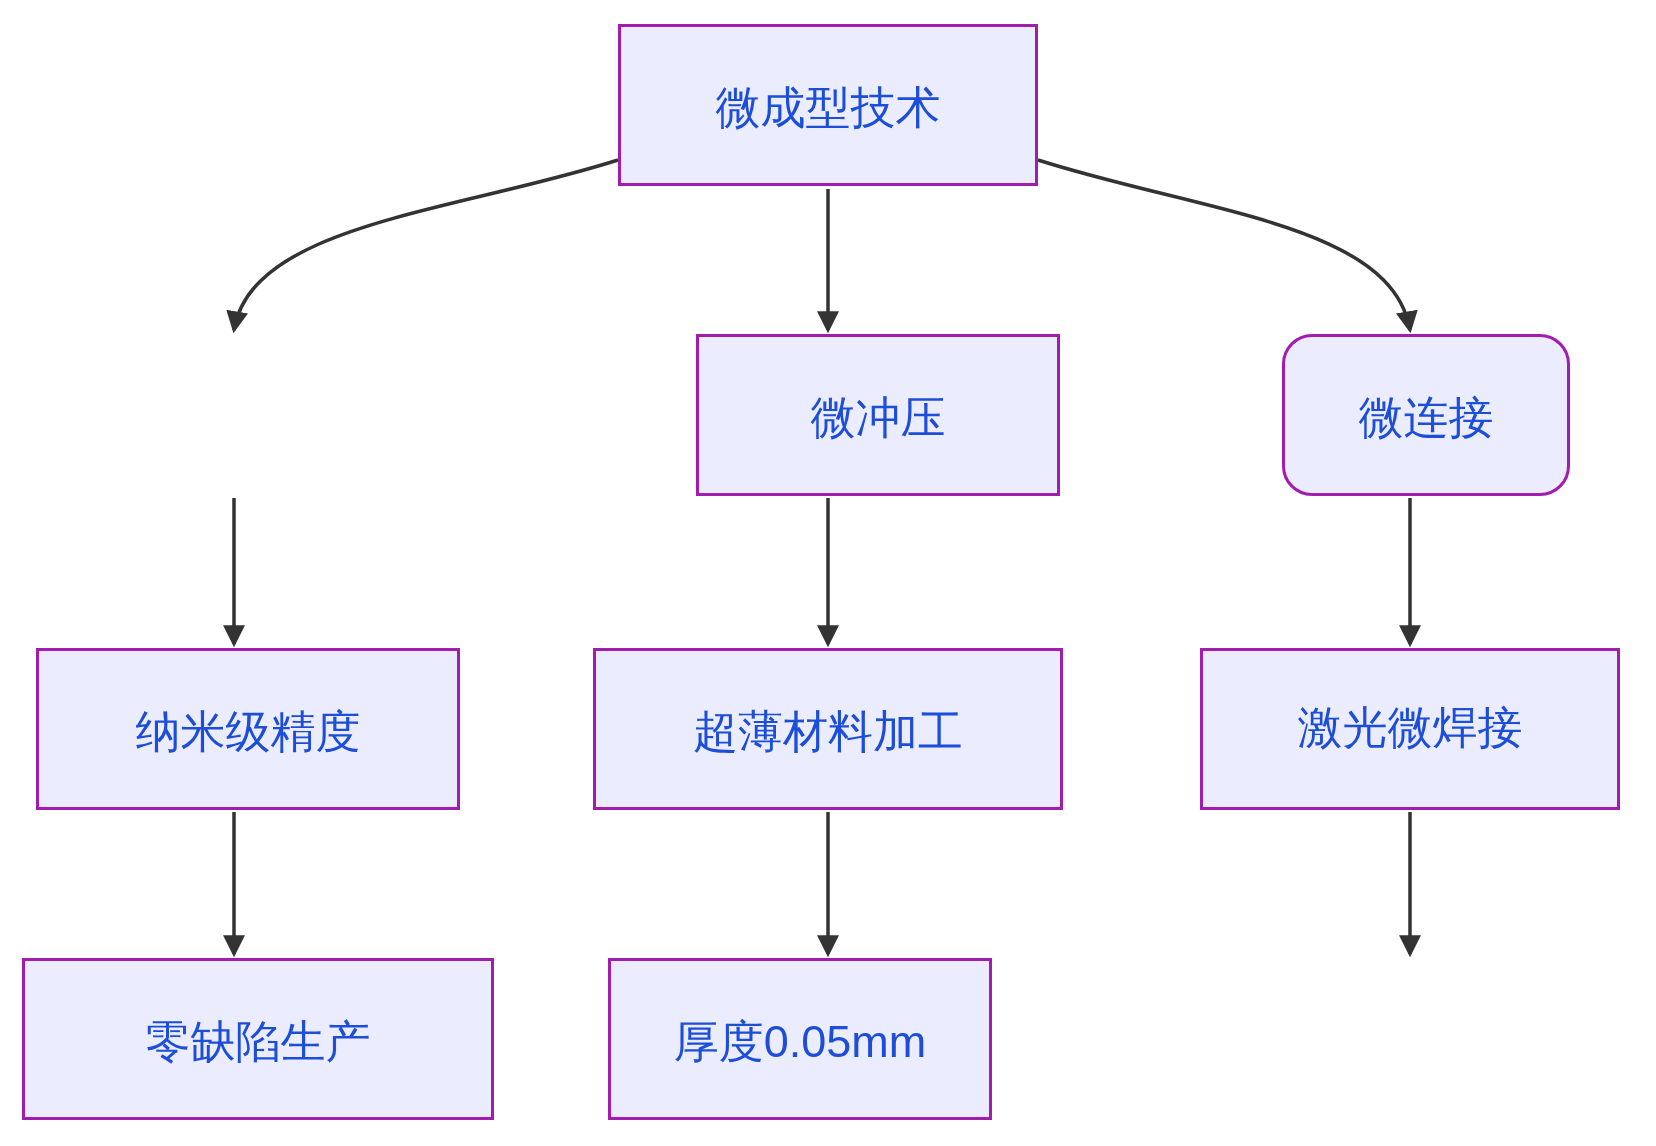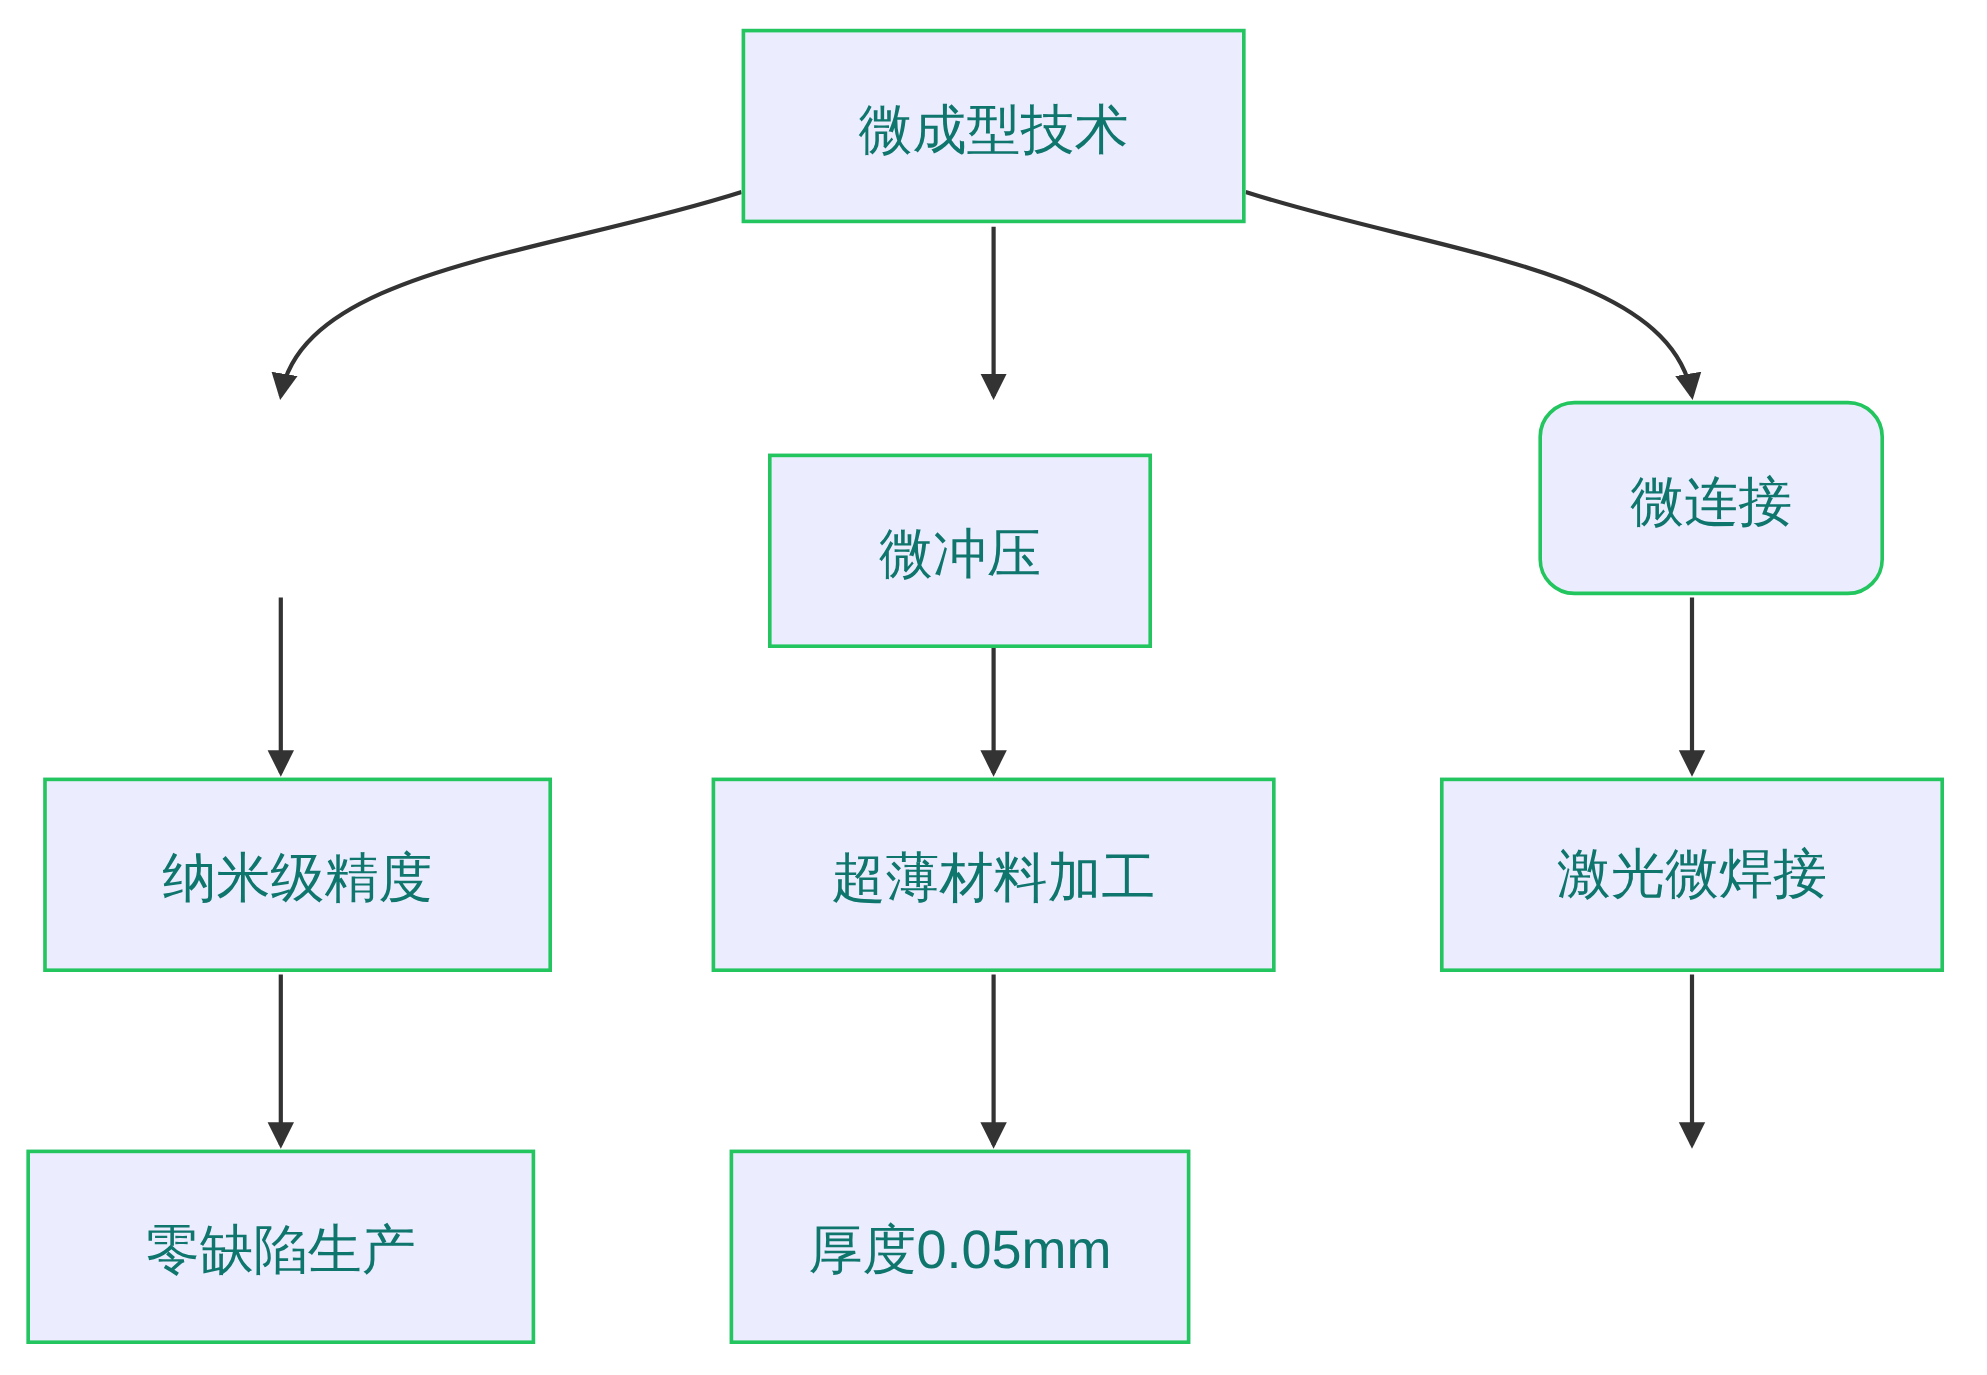--- a/index.html
+++ b/index.html
@@ -30,41 +30,41 @@
   .edge {
     fill: none;
     stroke: #333333;
     stroke-width: 3.5px;
   }
   .node {
     position: absolute;
     box-sizing: border-box;
     height: 162px;
     background: #ECECFF;
-    border: 3px solid #22c55e;
-    color: #0f766e;
+    border: 3px solid #a21caf;
+    color: #1d4ed8;
     font-size: 45px;
     line-height: 1.2;
     display: flex;
     align-items: center;
     justify-content: center;
     text-align: center;
     white-space: nowrap;
   }
   .node span { display: inline-block; padding-top: 6px; }
 
   
   #n-root      { left: 618px;  top: 24px;  width: 420px; }
   #n-cutting   { left: 47px;   top: 334px; width: 374px; }
-  #n-stamping  { left: 640px;  top: 334px; width: 320px; margin-top: 44px; }
+  #n-stamping  { left: 696px;  top: 334px; width: 364px; }
   #n-joining   { left: 1282px; top: 334px; width: 288px; border-radius: 30px; }
   #n-nano      { left: 36px;   top: 648px; width: 424px; }
   #n-ultrathin { left: 593px;  top: 648px; width: 470px; }
   #n-laser     { left: 1200px; top: 648px; width: 420px; font-family: Liberation Mono, monospace; }
-  #n-zerodef   { left: 22px;   top: 958px; width: 424px; justify-content: center; }
+  #n-zerodef   { left: 22px;   top: 958px; width: 472px; justify-content: center; }
   #n-thickness { left: 608px;  top: 958px; width: 384px; }
   #n-nohaz     { left: 1210px; top: 958px; width: 400px; }
 </style>
 </head>
 <body>
 
 <div class="canvas">
 
   <svg class="edge-layer" width="1656" height="1146" viewBox="0 0 1656 1146" xmlns="http://www.w3.org/2000/svg">
     <defs>

